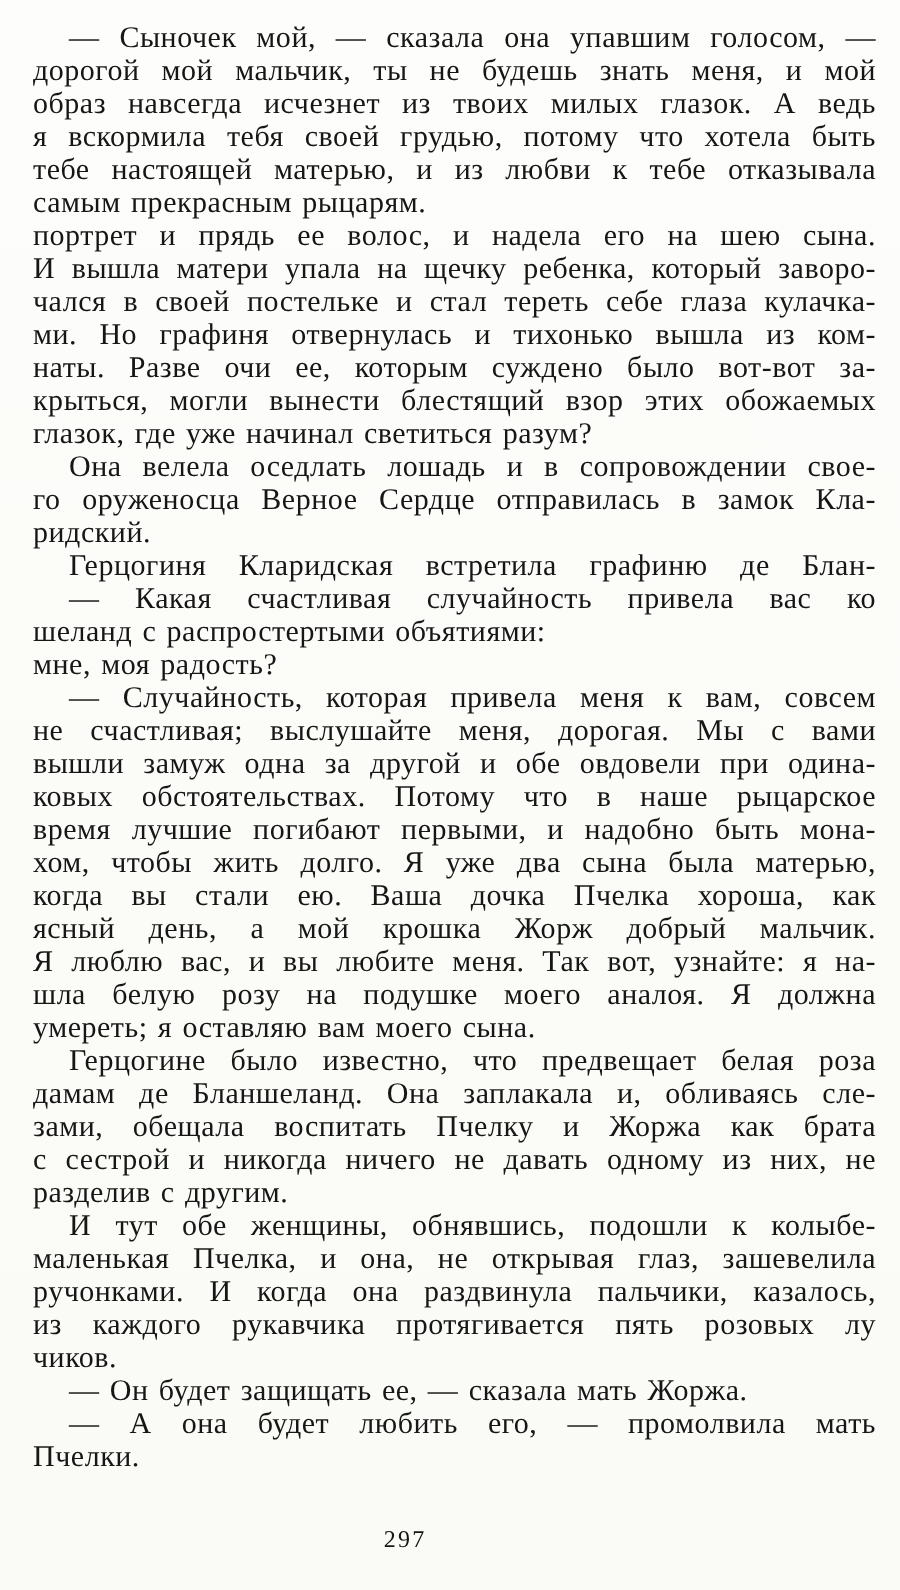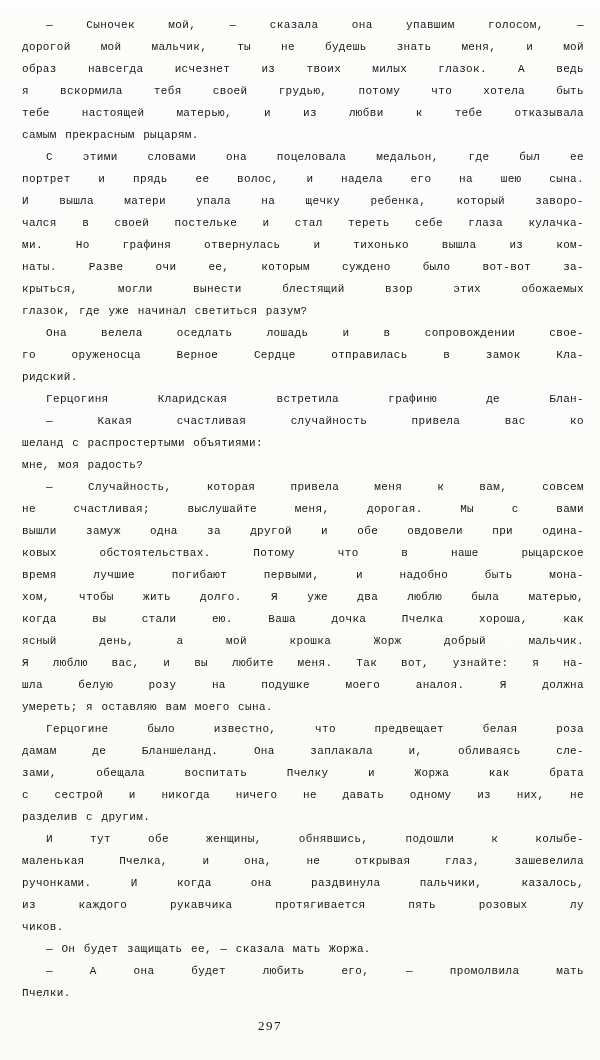--- a/index.html
+++ b/index.html
@@ -20,81 +20,79 @@
     inset: 0;
     background: linear-gradient(180deg, #fdfdfb 0%, #fbfbf8 60%, #fafaf6 100%);
   }
   .text-block {
     position: absolute;
     top: 14px;
     left: 22px;
     width: 562px;
   }
   .line {
-    font-size: 11px;
+    font-size: 20px;
     line-height: 22px;
     height: 22px;
     overflow: hidden;
     letter-spacing: 0.35px;
     word-spacing: 1.5px;
     text-align: justify;
     text-align-last: justify;
     white-space: normal;
-    font-family: Liberation Mono, monospace;
   }
   .line.first {
     text-indent: 24px;
   }
   .line.end {
     text-align: left;
     text-align-last: left;
   }
   .page-number {
     position: absolute;
     top: 1018px;
     left: 0;
     width: 540px;
     text-align: center;
-    font-size: 13px;
+    font-size: 16px;
     letter-spacing: 1.5px;
     color: #141414;
   }
 </style>
 </head>
 <body>
 
 <div class="scan-page">
   <div class="text-block">
       <div class="line first">— Сыночек мой, — сказала она упавшим голосом, —</div>
       <div class="line">дорогой мой мальчик, ты не будешь знать меня, и мой</div>
       <div class="line">образ навсегда исчезнет из твоих милых глазок. А ведь</div>
       <div class="line">я вскормила тебя своей грудью, потому что хотела быть</div>
       <div class="line">тебе настоящей матерью, и из любви к тебе отказывала</div>
       <div class="line end">самым прекрасным рыцарям.</div>
-      <div class="line first">С этими словами она поцеловала медальон, где был ее</div>
       <div class="line">портрет и прядь ее волос, и надела его на шею сына.</div>
       <div class="line">И вышла матери упала на щечку ребенка, который заворо-</div>
       <div class="line">чался в своей постельке и стал тереть себе глаза кулачка-</div>
       <div class="line">ми. Но графиня отвернулась и тихонько вышла из ком-</div>
       <div class="line">наты. Разве очи ее, которым суждено было вот-вот за-</div>
       <div class="line">крыться, могли вынести блестящий взор этих обожаемых</div>
       <div class="line end">глазок, где уже начинал светиться разум?</div>
       <div class="line first">Она велела оседлать лошадь и в сопровождении свое-</div>
       <div class="line">го оруженосца Верное Сердце отправилась в замок Кла-</div>
       <div class="line end">ридский.</div>
       <div class="line first">Герцогиня Кларидская встретила графиню де Блан-</div>
       <div class="line first">— Какая счастливая случайность привела вас ко</div>
       <div class="line end">шеланд с распростертыми объятиями:</div>
       <div class="line end">мне, моя радость?</div>
       <div class="line first">— Случайность, которая привела меня к вам, совсем</div>
       <div class="line">не счастливая; выслушайте меня, дорогая. Мы с вами</div>
       <div class="line">вышли замуж одна за другой и обе овдовели при одина-</div>
       <div class="line">ковых обстоятельствах. Потому что в наше рыцарское</div>
       <div class="line">время лучшие погибают первыми, и надобно быть мона-</div>
-      <div class="line">хом, чтобы жить долго. Я уже два люблю была матерью,</div>
+      <div class="line">хом, чтобы жить долго. Я уже два сына была матерью,</div>
       <div class="line">когда вы стали ею. Ваша дочка Пчелка хороша, как</div>
       <div class="line">ясный день, а мой крошка Жорж добрый мальчик.</div>
       <div class="line">Я люблю вас, и вы любите меня. Так вот, узнайте: я на-</div>
       <div class="line">шла белую розу на подушке моего аналоя. Я должна</div>
       <div class="line end">умереть; я оставляю вам моего сына.</div>
       <div class="line first">Герцогине было известно, что предвещает белая роза</div>
       <div class="line">дамам де Бланшеланд. Она заплакала и, обливаясь сле-</div>
       <div class="line">зами, обещала воспитать Пчелку и Жоржа как брата</div>
       <div class="line">с сестрой и никогда ничего не давать одному из них, не</div>
       <div class="line end">разделив с другим.</div>

